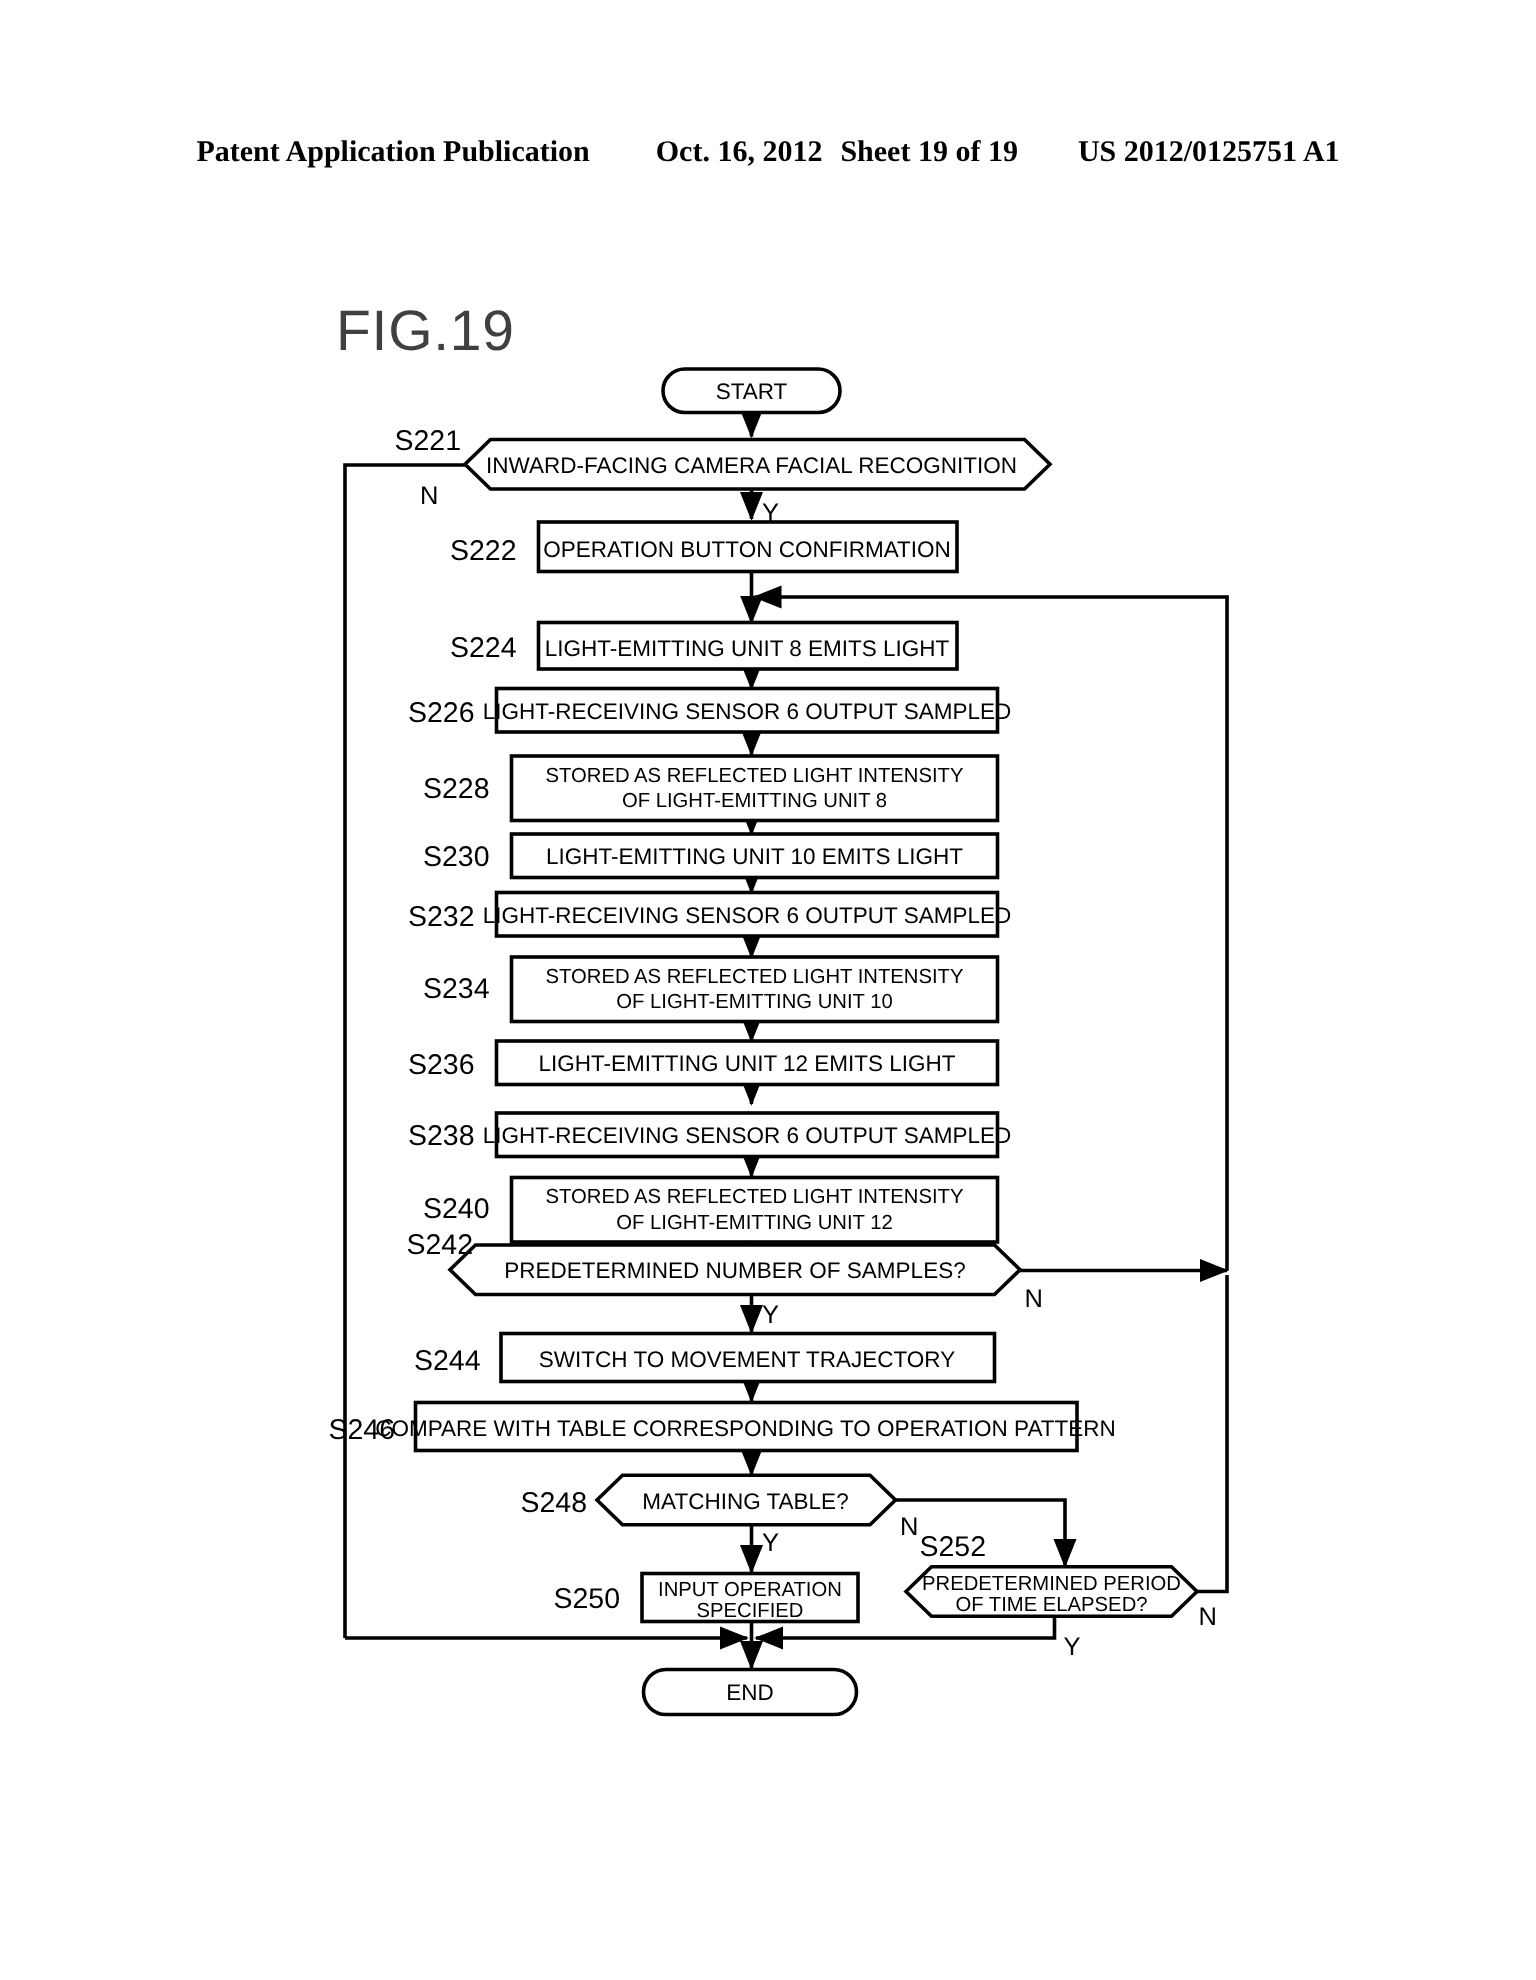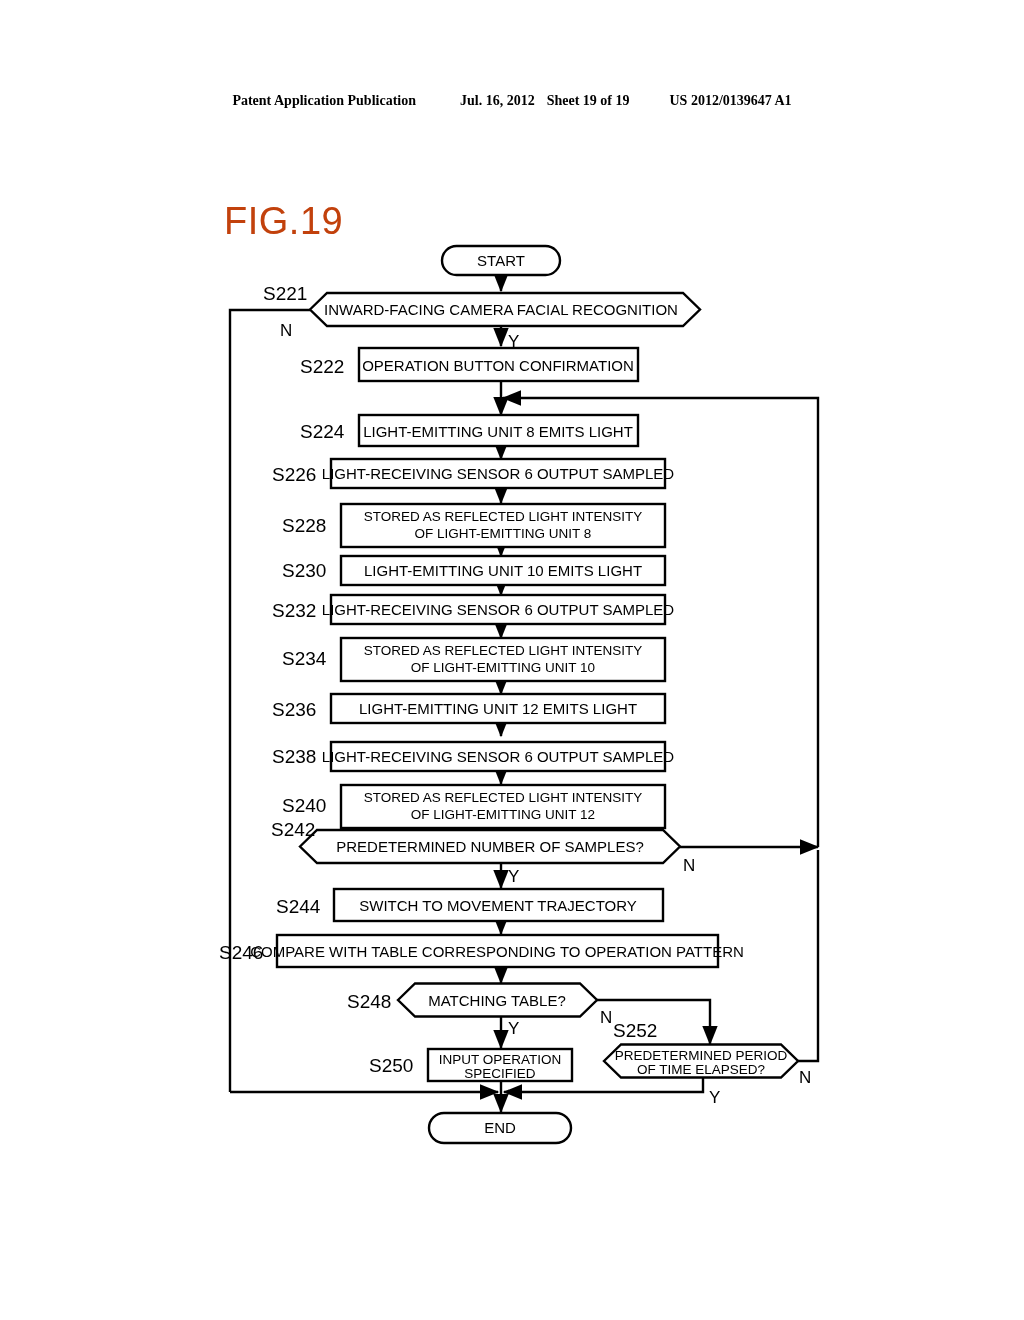--- a/index.html
+++ b/index.html
@@ -18,41 +18,41 @@
 
   
   #page-header {
     position: absolute;
     top: 88px;
     left: 0;
     width: 1024px;
     height: 26px;
     font-family: "Liberation Serif", serif;
     font-weight: bold;
-    font-size: 14px;
+    font-size: 20px;
     color: #000;
     display: flex;
     justify-content: center;
     align-items: center;
     white-space: nowrap;
   }
   #page-header .hdr-seg { display: inline-block; }
   #page-header .gap-a { display: inline-block; width: 44px; }
   #page-header .gap-b { display: inline-block; width: 12px; }
   #page-header .gap-c { display: inline-block; width: 40px; }
 
   
   #fig-title {
     position: absolute;
     left: 224px;
     top: 200px;
     font-family: "Liberation Sans", sans-serif;
     font-size: 38px;
     letter-spacing: 0.5px;
-    color: #c2410c;
+    color: #404040;
   }
 
   
   #flow-canvas {
     position: absolute;
     left: 0;
     top: 0;
     width: 940px;
     height: 1320px;
   }
@@ -94,25 +94,25 @@
     stroke-width: 2.4;
     fill: none;
   }
 </style>
 </head>
 <body>
 
 <div id="page-header">
   <span class="hdr-seg">Patent Application Publication</span>
   <span class="gap-a"></span>
-  <span class="hdr-seg">Jul. 16, 2012</span>
+  <span class="hdr-seg">Oct. 16, 2012</span>
   <span class="gap-b"></span>
   <span class="hdr-seg">Sheet 19 of 19</span>
   <span class="gap-c"></span>
-  <span class="hdr-seg">US 2012/0139647 A1</span>
+  <span class="hdr-seg">US 2012/0125751 A1</span>
 </div>
 
 <div id="fig-title">FIG.19</div>
 
 <div id="flow-canvas">
 <svg width="1024" height="1320" viewBox="0 0 1024 1320" xmlns="http://www.w3.org/2000/svg">
   <defs>
     <marker id="arrow" markerWidth="9" markerHeight="9" refX="7.5" refY="3.2" orient="auto" markerUnits="strokeWidth">
       <path d="M0,0 L8,3.2 L0,6.4 z" fill="#000"></path>
     </marker>

